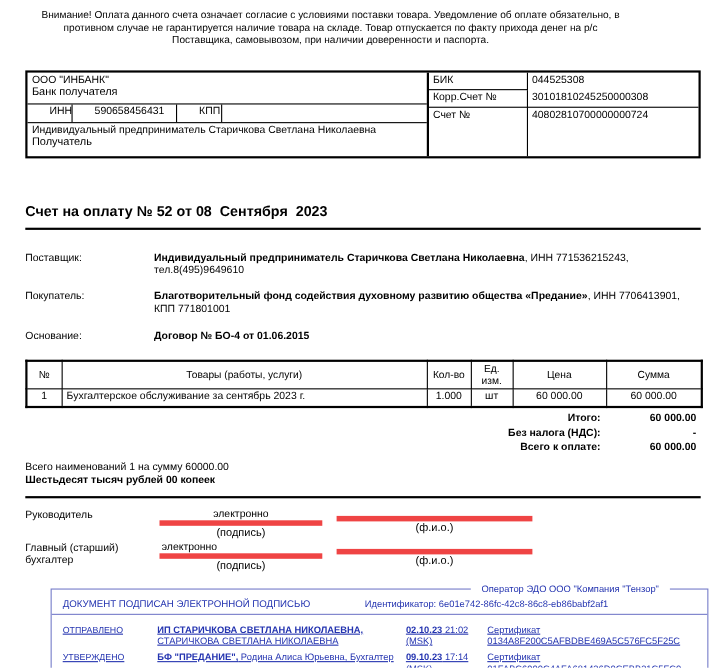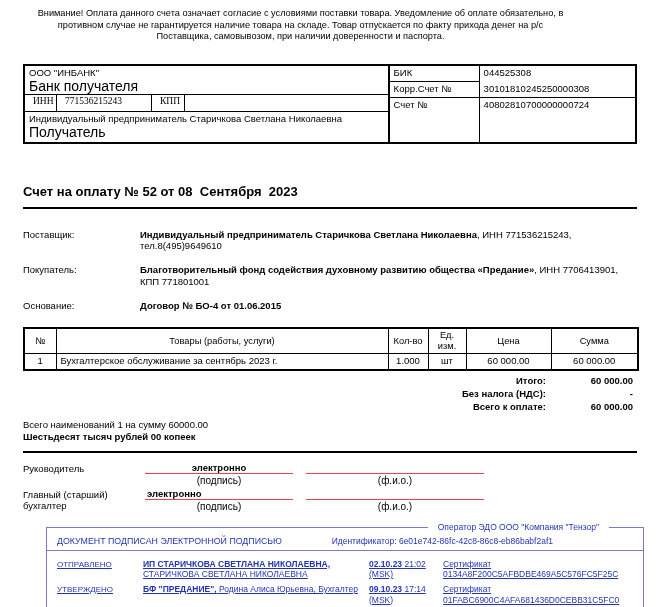--- a/index.html
+++ b/index.html
@@ -9,27 +9,27 @@
 
   
   .warning { width: 540px; margin: 0 auto; text-align: center; font-size: 9.2px; line-height: 1.25; }
 
   
   .bank-box { display: flex; border: 2px solid #000; margin-top: 21px; width: 614px; }
   .bank-left { width: 365px; display: flex; flex-direction: column; }
   .bank-cell { padding: 1px 4px; line-height: 1.18; }
   .bank-name-cell { height: 29px; border-bottom: 1px solid #000; }
   .inn-row { display: flex; height: 17px; border-bottom: 1px solid #000; }
-  .inn-row > div { padding: 1px 8px; font-family: Liberation Serif, serif; }
+  .inn-row > div { padding: 1px 20px; }
   .inn-label { width: 32px; border-right: 1px solid #000; }
   .inn-value { width: 95px; border-right: 1px solid #000; }
   .kpp-label { width: 33px; border-right: 1px solid #000; }
   .kpp-value { flex: 1; }
   .payee-cell { flex: 1; min-height: 30px; }
-  .caption { font-size: 14px; }
+  .caption { font-size: 10px; }
   .bank-right { width: 249px; border-left: 2px solid #000; display: grid;
                 grid-template-columns: 90px 1fr; grid-template-rows: 16px 16px 1fr; }
   .br-label { border-right: 1px solid #000; padding: 1px 4px; }
   .br-value { padding: 1px 4px; }
   .bb { border-bottom: 1px solid #000; }
 
   
   .doc-title { margin-top: 40px; font-size: 13px; font-weight: bold; white-space: pre-wrap; }
   .rule { height: 0; border-top: 2px solid #000; margin-top: 8px; width: 614px; }
 
@@ -59,21 +59,21 @@
   .total-line { display: flex; justify-content: flex-end; font-weight: bold; line-height: 13px; }
   .total-value { width: 87px; text-align: right; padding-right: 4px; }
   .total-label { padding-right: 4px; }
   .summary { margin-top: 6px; line-height: 1.25; }
 
   
   .signs { margin-top: 9px; width: 614px; }
   .sign-row { display: flex; margin-top: 2px; }
   .sign-label { width: 122px; flex: 0 0 122px; padding-top: 1px; }
   .sign-line { width: 148px; text-align: center; }
-  .sign-line .line { border-bottom: 1px solid #ef4444; padding: 0 2px; min-height: 12px; font-weight: bold; }
+  .sign-line .line { border-bottom: 5px solid #ef4444; padding: 0 2px; min-height: 12px; }
   .sign-line .line.left { text-align: left; }
   .sign-line .under { font-size: 10px; padding-top: 1px; }
   .fio-line { width: 178px; margin-left: 13px; }
 
   
   .stamp { position: relative; margin: 15px 0 0 23px; width: 598px;
            border: 1px solid #767cc9; color: #2434b0; font-size: 8.5px; }
   .stamp-operator { position: absolute; top: -6px; right: 34px; background: #fff;
                     padding: 0 10px; line-height: 11px; }
   .stamp-head { display: flex; justify-content: space-between; align-items: flex-end;
@@ -93,21 +93,21 @@
   <div class="warning">Внимание! Оплата данного счета означает согласие с условиями поставки товара. Уведомление об оплате обязательно, в противном случае не гарантируется наличие товара на складе. Товар отпускается по факту прихода денег на р/с Поставщика, самовывозом, при наличии доверенности и паспорта.</div>
 
   <div class="bank-box">
     <div class="bank-left">
       <div class="bank-cell bank-name-cell">
         <div>ООО "ИНБАНК"</div>
         <div class="caption">Банк получателя</div>
       </div>
       <div class="inn-row">
         <div class="inn-label">ИНН</div>
-        <div class="inn-value">771536215243</div>
+        <div class="inn-value">590658456431</div>
         <div class="kpp-label">КПП</div>
         <div class="kpp-value"></div>
       </div>
       <div class="bank-cell payee-cell">
         <div>Индивидуальный предприниматель Старичкова Светлана Николаевна</div>
         <div class="caption">Получатель</div>
       </div>
     </div>
     <div class="bank-right">
       <div class="br-label bb">БИК</div>

